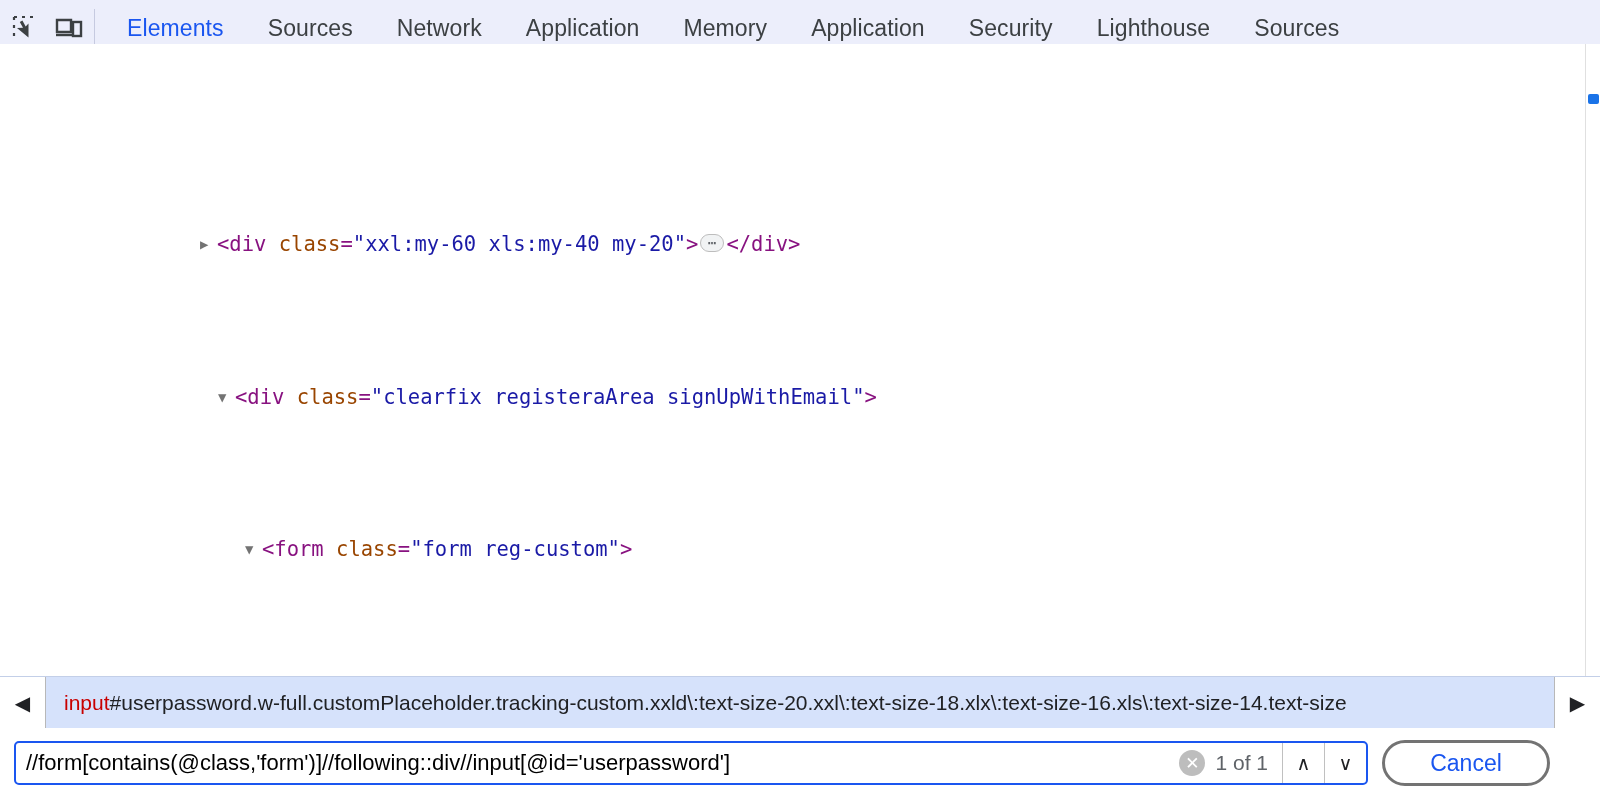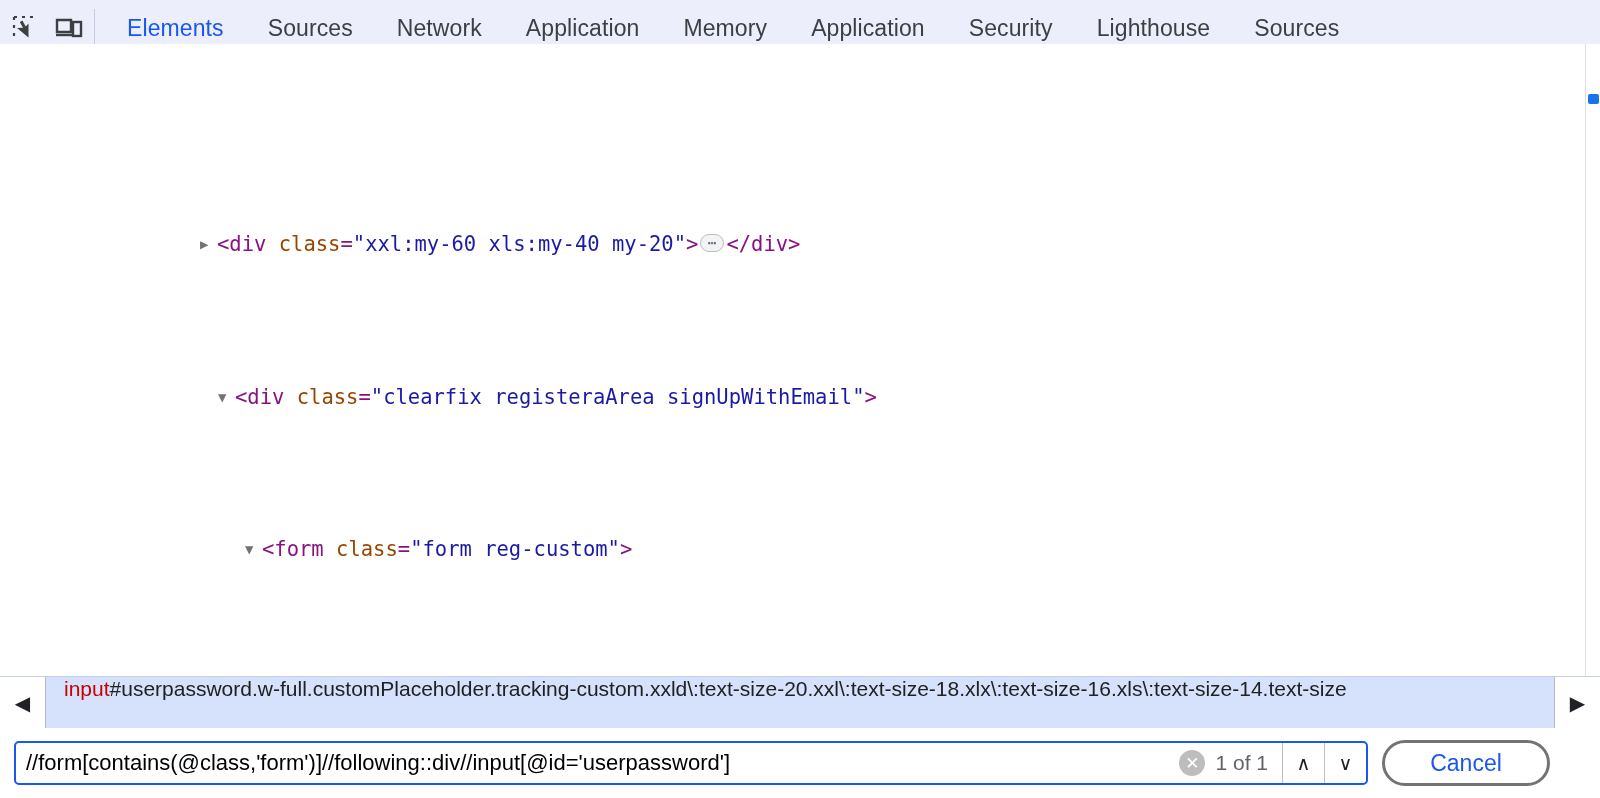--- a/index.html
+++ b/index.html
@@ -132,21 +132,21 @@
     width: 46px;
     background: #ffffff;
     border-right: 1px solid #b8b8b8;
     display: flex; align-items: center; justify-content: center;
     font-size: 20px; color: #202124;
     flex: 0 0 46px;
   }
   .crumb-arrow.right { border-right: none; border-left: 1px solid #b8b8b8; }
   .crumb-text {
     flex: 1 1 auto;
-    display: flex; 
+    display: flex; align-items: center;
     padding-left: 18px;
     font-size: 21px;
     color: #202124;
     white-space: nowrap;
     overflow: hidden;
   }
   .crumb-text .selnode { color: #c80000; }
 
   
   .searchbar {

